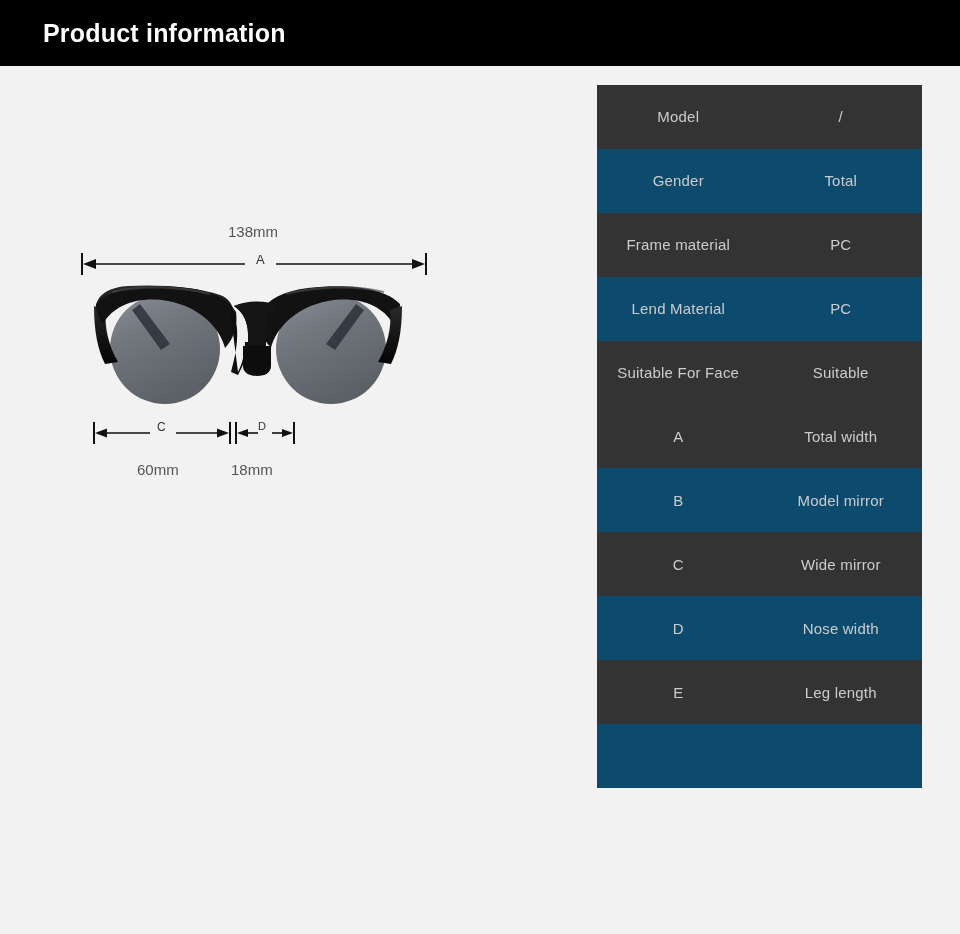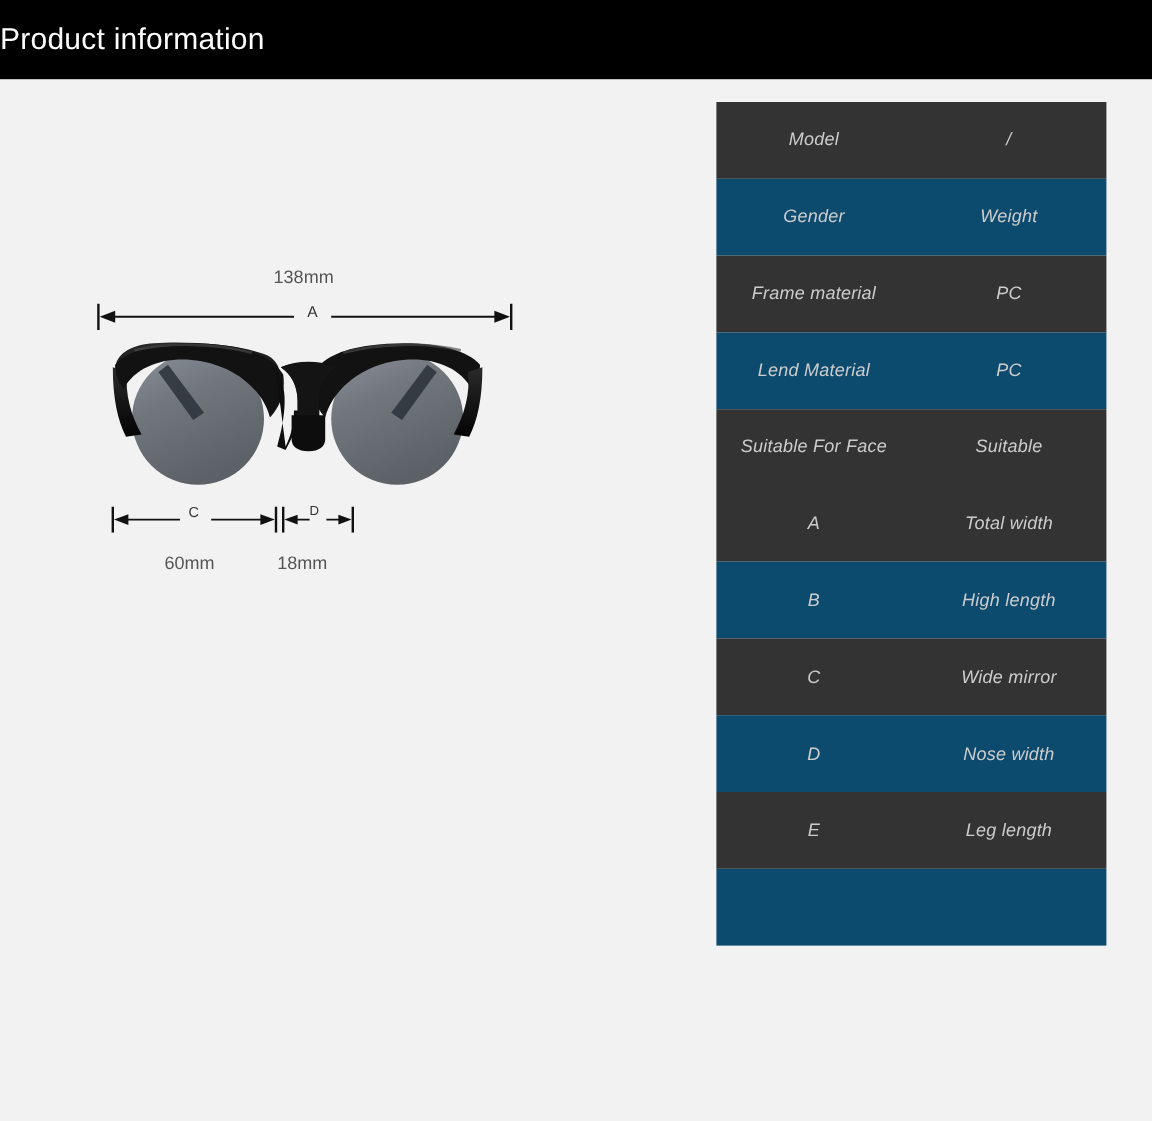--- a/index.html
+++ b/index.html
@@ -11,22 +11,22 @@
   }
   #page{ position:relative; width:960px; height:934px; background:#f2f2f2; }
 
   
   #header{
     position:absolute; left:0; top:0; width:960px; height:66px;
     background:#000;
     display:flex; align-items:center;
   }
   #header-title{
-    color:#fdfdfd; font-size:25px; font-weight:400;
-    letter-spacing:.2px; 
+    color:#fdfdfd; font-size:25px; font-weight:700;
+    letter-spacing:.2px; padding-left:43px;
   }
 
   
   #left-col{ position:absolute; left:0; top:78px; width:575px; height:868px; }
 
   
   #front-view-block{ position:absolute; left:0; top:0; width:575px; height:340px; }
 
   #label-a-value{
     position:absolute; left:228px; top:145px;
@@ -77,21 +77,20 @@
 
   
   #spec-table{
     position:absolute; left:597px; top:85px;
     width:325px; height:703px;
     display:flex; flex-direction:column;
   }
   .spec-row{
     flex:1 1 0; display:flex; align-items:center;
     background:#333333;
-    font-style:italic;
   }
   .spec-row.alt{ background:#0c4a6e; }
   .spec-key{
     width:50%; text-align:center;
     font-size:15px; color:#cccccc; letter-spacing:.2px;
   }
   .spec-val{
     width:50%; text-align:center;
     font-size:15px; color:#cccccc; letter-spacing:.2px;
   }
@@ -275,41 +274,41 @@
   </div>
 
   <div id="spec-table">
 
     <div class="spec-row">
       <div class="spec-key">Model</div>
       <div class="spec-val">/</div>
     </div>
     <div class="spec-row alt">
       <div class="spec-key">Gender</div>
-      <div class="spec-val">Weight</div>
+      <div class="spec-val">Total</div>
     </div>
     <div class="spec-row">
       <div class="spec-key">Frame material</div>
       <div class="spec-val">PC</div>
     </div>
     <div class="spec-row alt">
       <div class="spec-key">Lend Material</div>
       <div class="spec-val">PC</div>
     </div>
     <div class="spec-row">
       <div class="spec-key">Suitable For Face</div>
       <div class="spec-val">Suitable</div>
     </div>
     <div class="spec-row">
       <div class="spec-key">A</div>
       <div class="spec-val">Total width</div>
     </div>
     <div class="spec-row alt">
       <div class="spec-key">B</div>
-      <div class="spec-val">High length</div>
+      <div class="spec-val">Model mirror</div>
     </div>
     <div class="spec-row">
       <div class="spec-key">C</div>
       <div class="spec-val">Wide mirror</div>
     </div>
     <div class="spec-row alt">
       <div class="spec-key">D</div>
       <div class="spec-val">Nose width</div>
     </div>
     <div class="spec-row">

